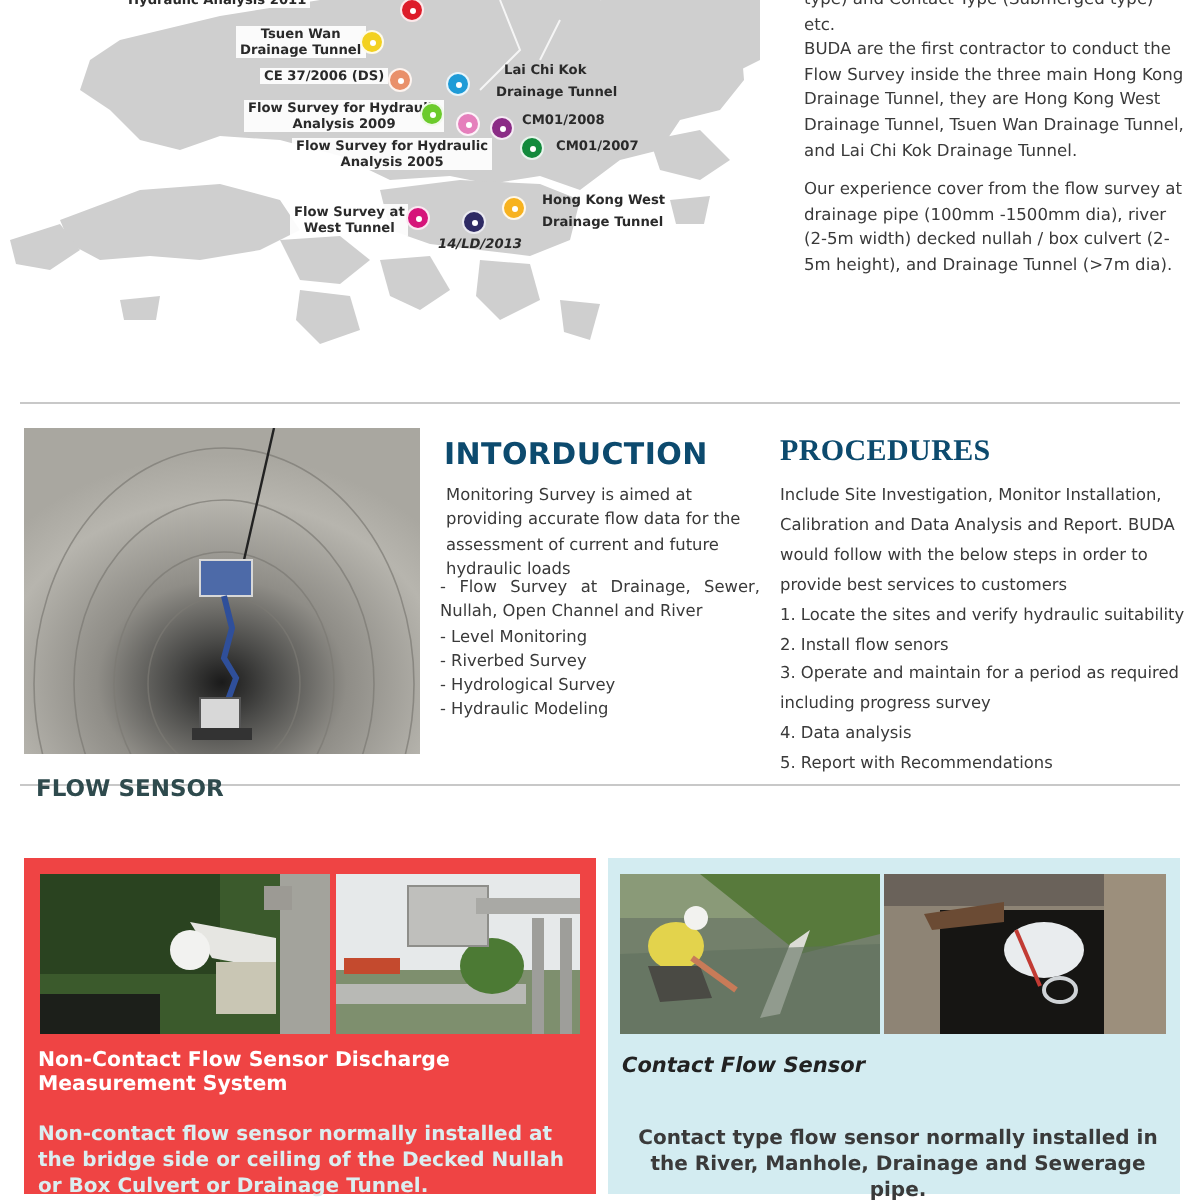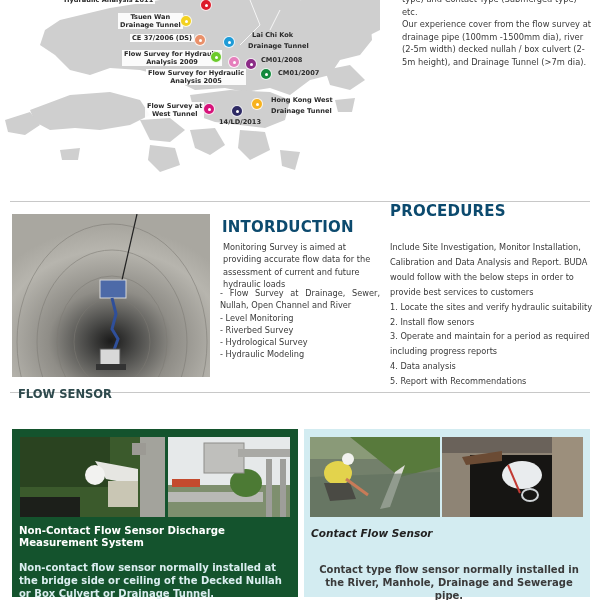--- a/index.html
+++ b/index.html
@@ -24,21 +24,21 @@
   .tunnel-photo { position: absolute; left: 12px; top: 214px; width: 198px; height: 163px; overflow: hidden; background: #b9b7b0; }
   .h2 { position: absolute; font-family: "DejaVu Sans", sans-serif; font-weight: bold; color: #0c4a6e; font-size: 15px; letter-spacing: 0.2px; }
   .intro-body { position: absolute; left: 223px; top: 241px; width: 160px; font-size: 8.2px; line-height: 12.3px; color: #3a3a3a; }
   .intro-list { position: absolute; left: 220px; top: 287px; width: 160px; font-size: 8.2px; line-height: 12.3px; color: #3a3a3a; }
   .intro-list .justify { text-align: justify; text-align-last: justify; }
   .proc-body { position: absolute; left: 390px; top: 240px; width: 205px; font-size: 8.2px; line-height: 14.9px; color: #3a3a3a; }
 
   .flow-title { position: absolute; left: 18px; top: 387px; font-weight: bold; font-size: 11.5px; color: #2e4a4d; }
 
   .card { position: absolute; top: 429px; height: 168px; }
-  .card.left { left: 12px; width: 286px; background: #14532d; }
+  .card.left { left: 12px; width: 286px; background: #ef4444; }
   .card.right { left: 304px; width: 286px; background: #d3ecf1; }
   .card .ph { position: absolute; top: 8px; height: 80px; overflow: hidden; }
   .card-title { position: absolute; left: 7px; font-weight: bold; }
   .card.left .card-title { top: 96px; font-size: 10.2px; line-height: 12px; color: #ffffff; width: 276px; }
   .card.right .card-title { top: 98px; font-size: 10.5px; color: #222; font-style: italic; }
   .card-desc { position: absolute; left: 7px; font-size: 10px; line-height: 13px; width: 276px; font-weight: bold; }
   .card.left .card-desc { top: 132px; color: #dbeef0; }
   .card.right .card-desc { top: 134px; color: #3a3a3a; text-align: center; }
 </style>
 </head>
@@ -85,21 +85,21 @@
   <div class="label center" style="left:146px;top:69px;">
     <div>Flow Survey for Hydraulic</div>
     <div>Analysis 2005</div>
   </div>
   <div class="label" style="left:259px;top:56px;background:transparent;">CM01/2008</div>
   <div class="label" style="left:276px;top:69px;background:transparent;">CM01/2007</div>
   <div class="label center" style="left:145px;top:102px;">
     <div>Flow Survey at</div>
     <div>West Tunnel</div>
   </div>
-  <div class="label" style="left:217px;top:118px;background:transparent;">14/LD/2013</div>
+  <div class="label" style="left:217px;top:118px;background:transparent;font-style:italic;">14/LD/2013</div>
   <div class="label" style="left:269px;top:96px;background:transparent;">
     <div>Hong Kong West</div>
     <div style="margin-top:3px;">Drainage Tunnel</div>
   </div>
 
   <div id="pins">
       <div class="pin" style="left: 200px; top: -1px; background: rgb(221, 28, 42);"></div>
       <div class="pin" style="left: 180px; top: 15px; background: rgb(243, 209, 32);"></div>
       <div class="pin" style="left: 194px; top: 34px; background: rgb(233, 144, 106);"></div>
       <div class="pin" style="left: 223px; top: 36px; background: rgb(30, 155, 215);"></div>
@@ -108,20 +108,21 @@
       <div class="pin" style="left: 245px; top: 58px; background: rgb(139, 43, 134);"></div>
       <div class="pin" style="left: 260px; top: 68px; background: rgb(18, 138, 60);"></div>
       <div class="pin" style="left: 203px; top: 103px; background: rgb(214, 19, 122);"></div>
       <div class="pin" style="left: 231px; top: 105px; background: rgb(46, 42, 100);"></div>
       <div class="pin" style="left: 251px; top: 98px; background: rgb(247, 178, 31);"></div>
     </div>
 </div>
 
 <div class="top-text">
   <p style="margin-bottom:0;"><span>type) and Contact Type (Submerged type) etc.</span></p>
+  <p>BUDA are the first contractor to conduct the Flow Survey inside the three main Hong Kong Drainage Tunnel, they are Hong Kong West Drainage Tunnel, Tsuen Wan Drainage Tunnel, and Lai Chi Kok Drainage Tunnel.</p>
   <p>Our experience cover from the flow survey at drainage pipe (100mm -1500mm dia), river (2-5m width) decked nullah / box culvert (2-5m height), and Drainage Tunnel (&gt;7m dia).</p>
 </div>
 
 <div class="hr" style="top:201px;"></div>
 
 <div class="tunnel-photo">
   <svg width="198" height="163" viewBox="0 0 198 163">
     <defs>
       <radialGradient id="tg" cx="0.5" cy="0.78" r="0.7">
         <stop offset="0" stop-color="#1a1a1a"></stop>
@@ -150,30 +151,30 @@
 <div class="intro-body">Monitoring Survey is aimed at providing accurate flow data for the assessment of current and future hydraulic loads</div>
 <div class="intro-list">
   <div class="justify">- Flow Survey at Drainage, Sewer,</div>
   <div>Nullah, Open Channel and River</div>
   <div>- Level Monitoring</div>
   <div>- Riverbed Survey</div>
   <div>- Hydrological Survey</div>
   <div>- Hydraulic Modeling</div>
 </div>
 
-<div class="h2" style="left:390px;top:202px;">PROCEDURES</div>
+<div class="h2" style="left:390px;top:218px;font-family:Liberation Serif, serif;">PROCEDURES</div>
 <div class="proc-body">
   <div>Include Site Investigation, Monitor Installation,</div>
   <div>Calibration and Data Analysis and Report. BUDA</div>
   <div>would follow with the below steps in order to</div>
   <div>provide best services to customers</div>
   <div>1. Locate the sites and verify hydraulic suitability</div>
   <div>2. Install flow senors</div>
   <div>3. Operate and maintain for a period as required</div>
-  <div>including progress reports</div>
+  <div>including progress survey</div>
   <div>4. Data analysis</div>
   <div>5. Report with Recommendations</div>
 </div>
 
 <div class="hr" style="top:392px;"></div>
 
 <div class="flow-title">FLOW SENSOR</div>
 
 <div class="card left">
   <div class="ph" style="left:8px;width:145px;background:#2f4a26;">

